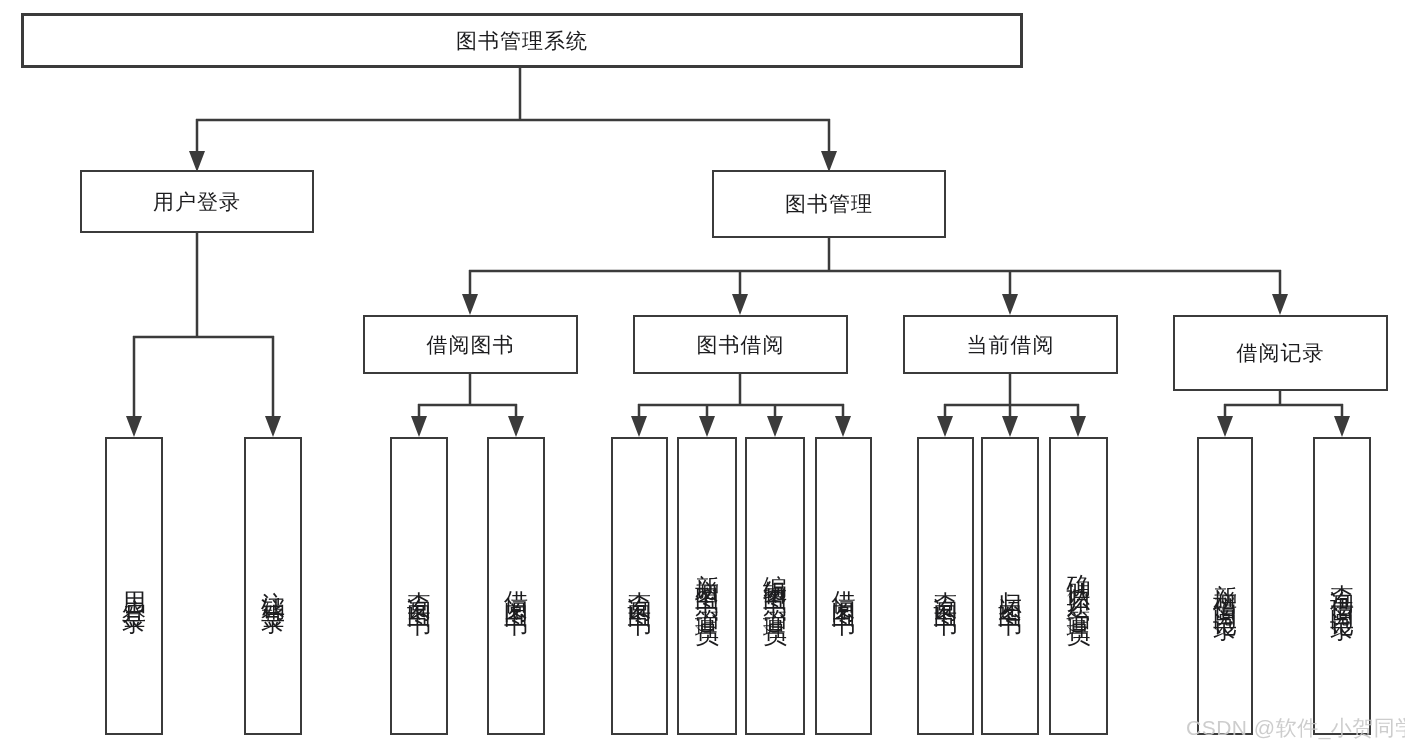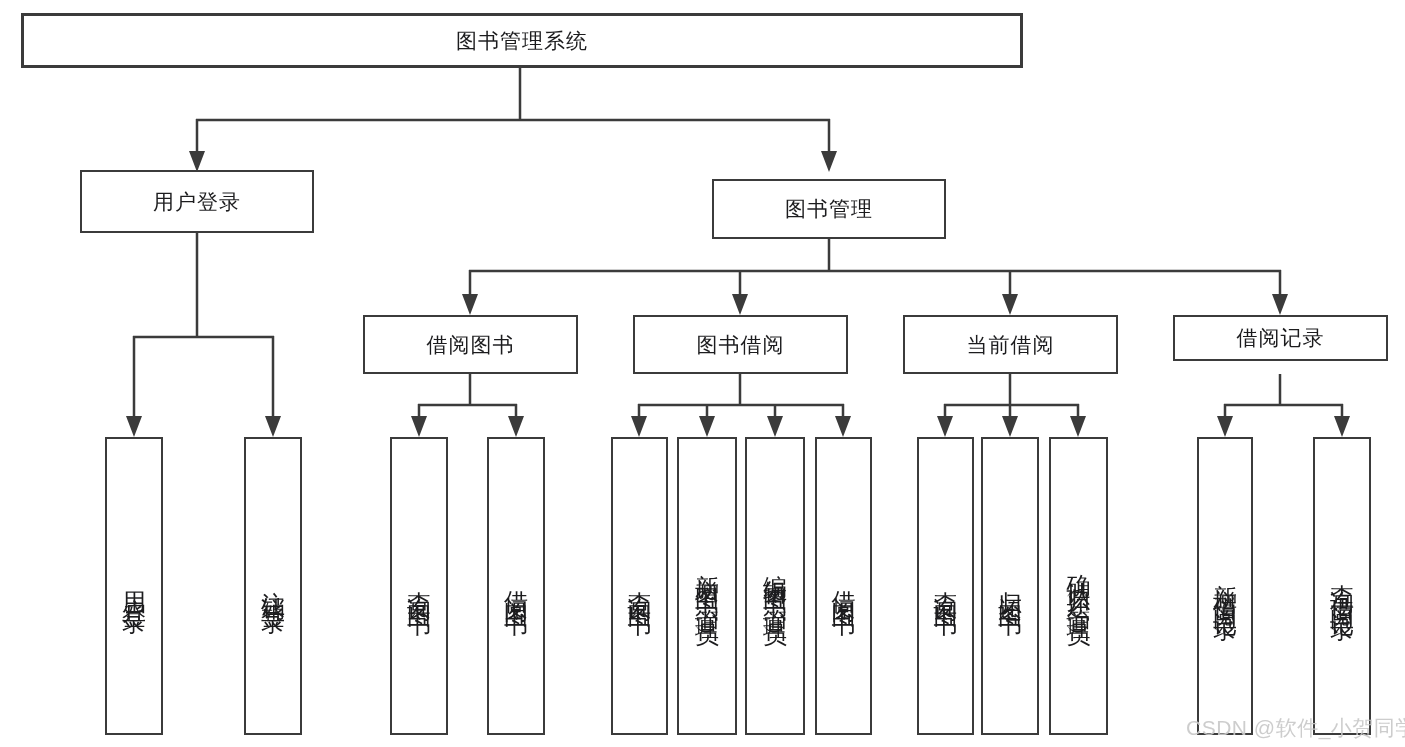--- a/index.html
+++ b/index.html
@@ -112,34 +112,34 @@
          M1334,416 L1350,416 L1342,437 Z"></path>
   </svg>
 
   <div class="node h root-box" style="left:21px; top:13px; width:1002px; height:55px;">
     <span>图书管理系统</span>
   </div>
 
   <div class="node h" style="left:80px; top:170px; width:234px; height:63px;">
     <span>用户登录</span>
   </div>
-  <div class="node h" style="left:712px; top:170px; width:234px; height:60px;margin-top:9px;">
+  <div class="node h" style="left:712px; top:170px; width:234px; height:68px;">
     <span>图书管理</span>
   </div>
 
   <div class="node h" style="left:363px; top:315px; width:215px; height:59px;">
     <span>借阅图书</span>
   </div>
   <div class="node h" style="left:903px; top:315px; width:215px; height:59px;">
     <span>当前借阅</span>
   </div>
   <div class="node h" style="left:633px; top:315px; width:215px; height:59px;">
     <span>图书借阅</span>
   </div>
-  <div class="node h" style="left:1173px; top:315px; width:215px; height:46px;justify-content:center;">
+  <div class="node h" style="left:1173px; top:315px; width:215px; height:76px;justify-content:center;">
     <span>借阅记录</span>
   </div>
 
   <div class="node v" style="left:105px; top:437px; width:58px; height:298px;">
     <span>用户登录</span>
   </div>
   <div class="node v" style="left:244px; top:437px; width:58px; height:298px;">
     <span>注销登录</span>
   </div>
 

